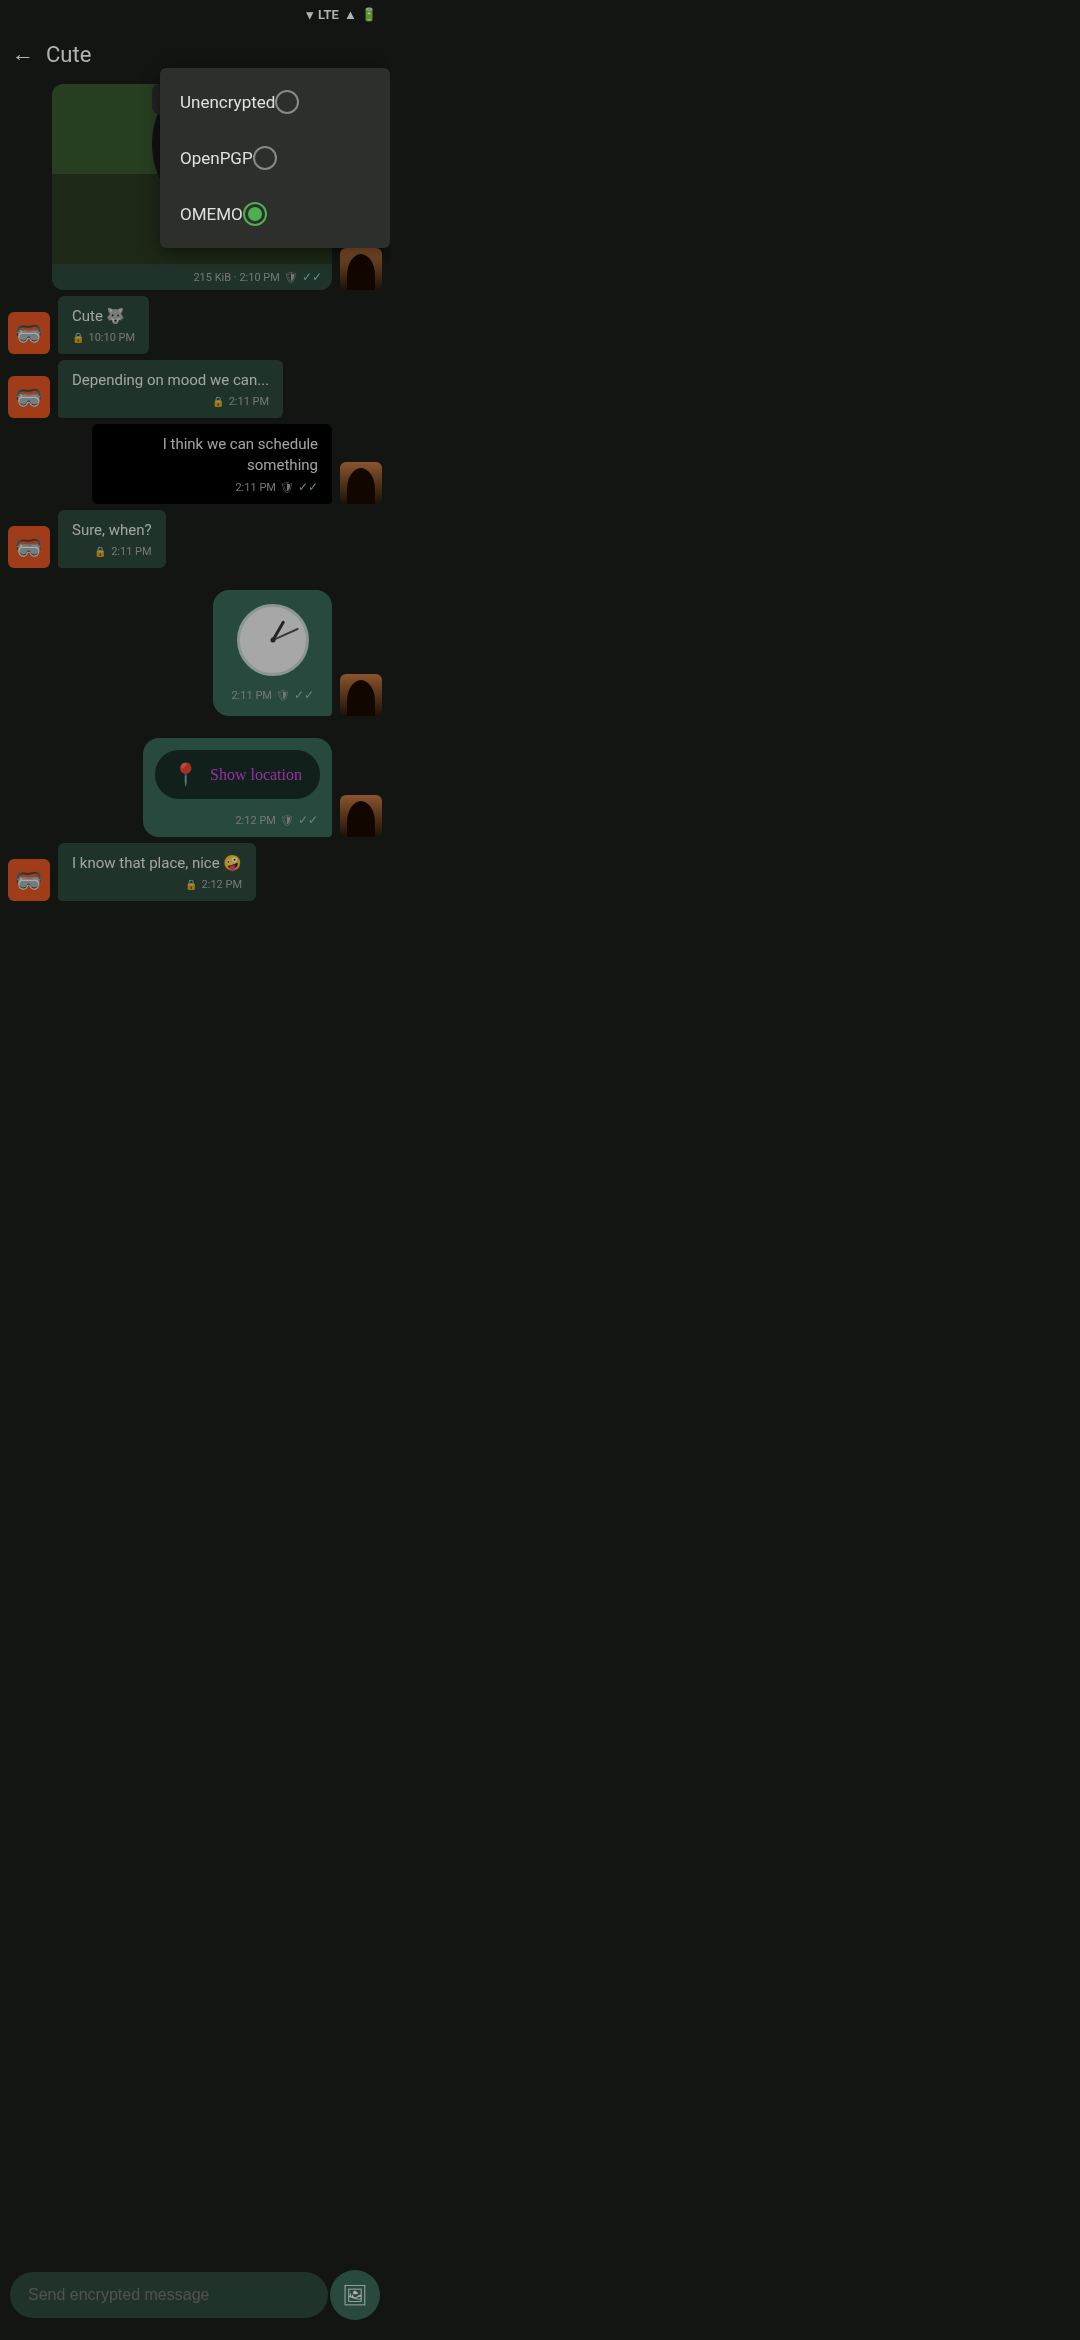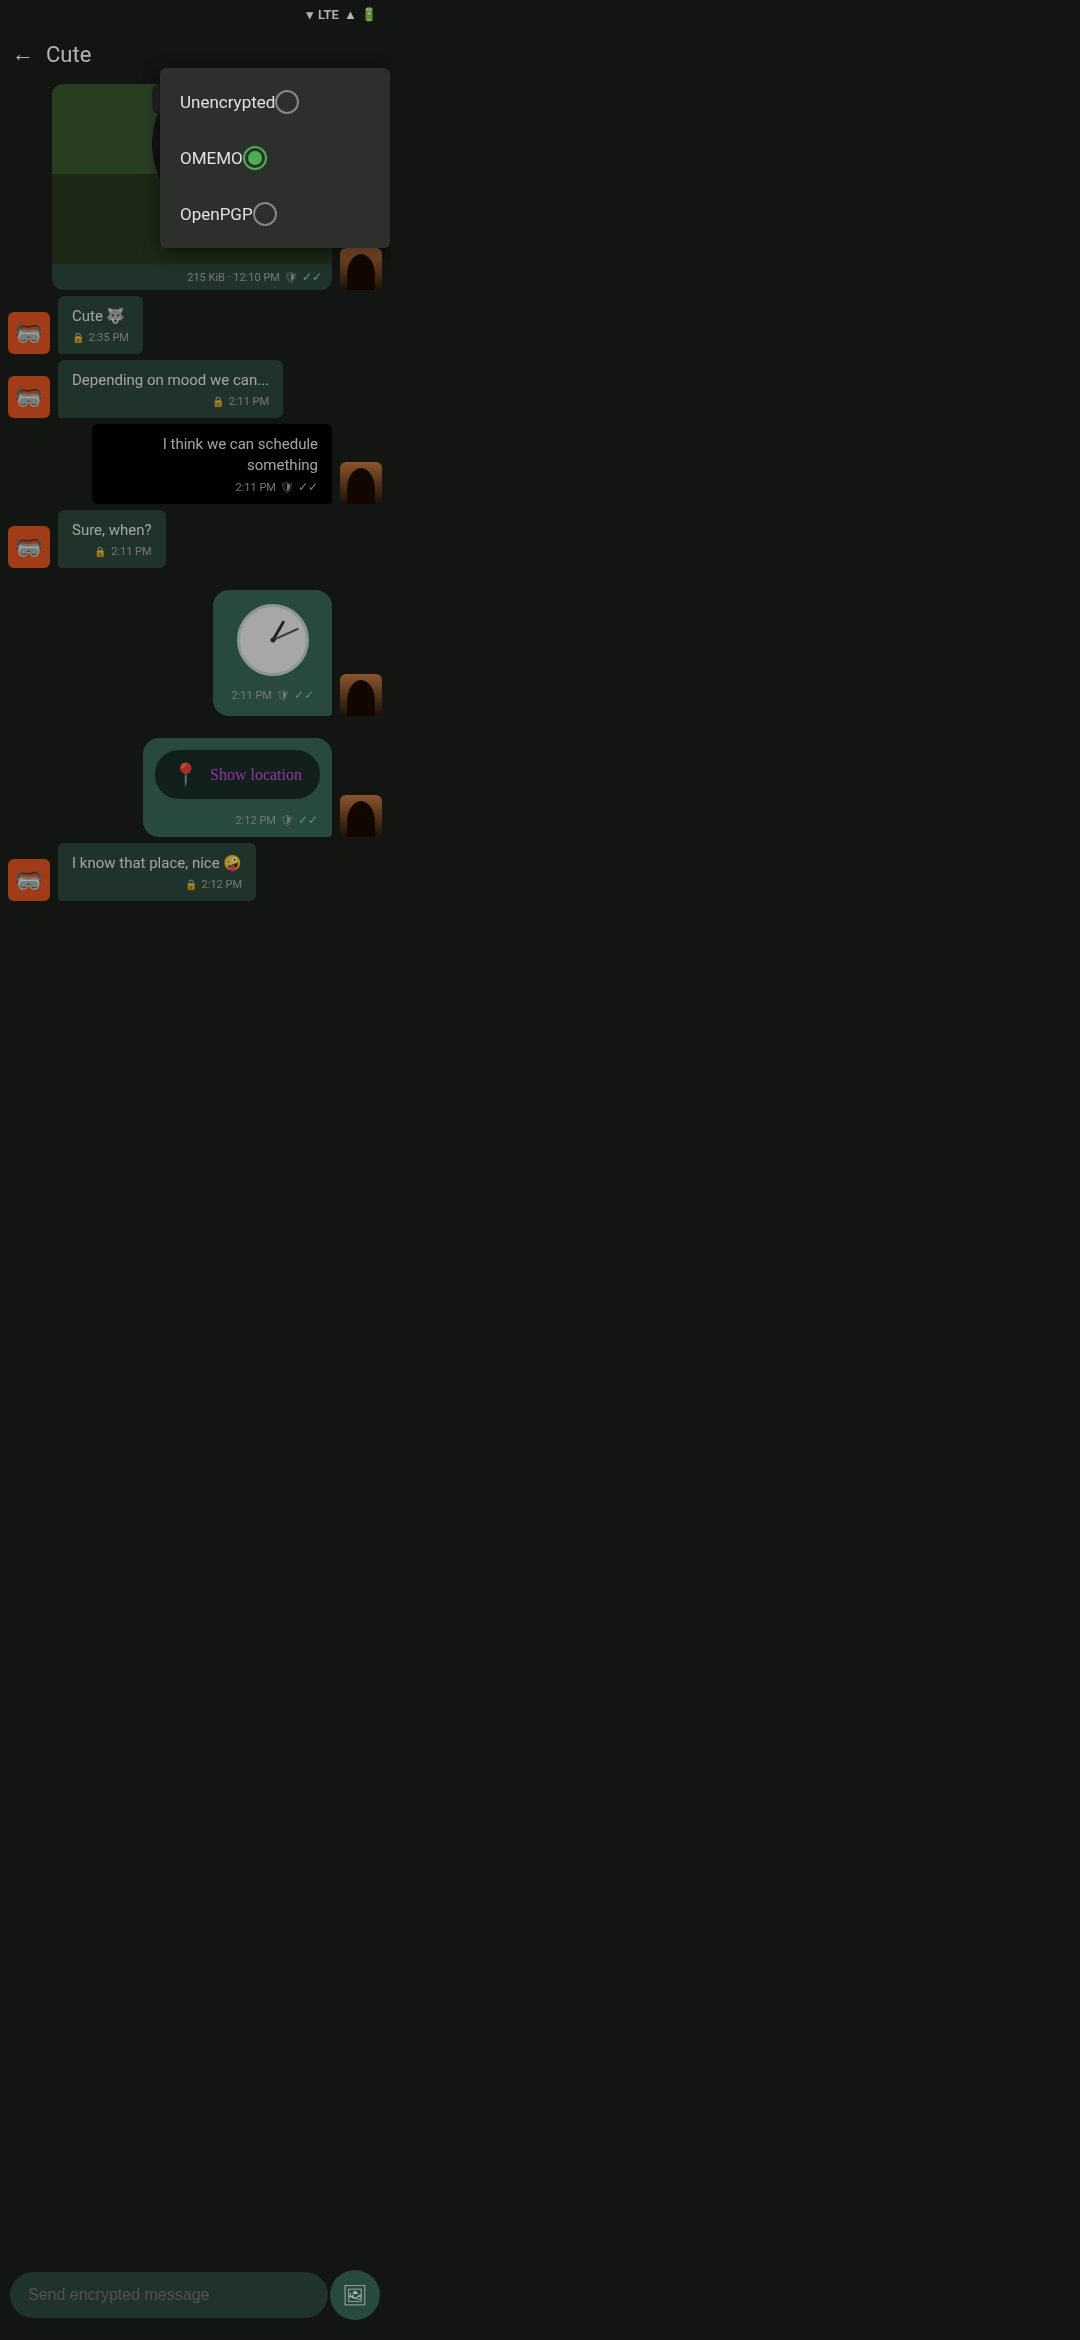--- a/index.html
+++ b/index.html
@@ -374,28 +374,28 @@
   <span class="header-back">←</span>
   <span class="header-title">Cute</span>
 </div>
 
 <div class="encryption-dropdown">
   <div class="encryption-option">
     <span class="encryption-option-label">Unencrypted</span>
     <div class="radio-circle"></div>
   </div>
   <div class="encryption-option">
+    <span class="encryption-option-label">OpenPGP</span>
+    <div class="radio-circle"></div>
+  </div>
+  <div class="encryption-option">
     <span class="encryption-option-label">OMEMO</span>
     <div class="radio-circle selected">
       <div class="radio-inner"></div>
     </div>
-  </div>
-  <div class="encryption-option">
-    <span class="encryption-option-label">OpenPGP</span>
-    <div class="radio-circle"></div>
   </div>
 </div>
 
 <div class="chat-area chat-scroll">
 
   <div class="msg-row outgoing">
     <div class="avatar avatar-self">
       <div class="avatar-self-placeholder">
         <div class="silhouette"></div>
       </div>
@@ -408,36 +408,36 @@
           <ellipse cx="160" cy="60" rx="60" ry="70" fill="#1a1a1a"></ellipse>
           <ellipse cx="185" cy="40" rx="20" ry="25" fill="#222"></ellipse>
           <circle cx="172" cy="52" r="6" fill="#888"></circle>
           <ellipse cx="155" cy="80" rx="18" ry="10" fill="#cc2222"></ellipse>
           <circle cx="120" cy="30" r="8" fill="#555"></circle>
           <rect x="100" y="0" width="15" height="30" rx="7" fill="#333"></rect>
           <rect x="160" y="0" width="15" height="25" rx="7" fill="#333"></rect>
         </svg>
       </div>
       <div class="image-meta">
-        <span>215 KiB · 12:10 PM</span>
+        <span>215 KiB · 2:10 PM</span>
         <span>🛡</span>
         <span class="checkmarks">✓✓</span>
       </div>
     </div>
   </div>
 
   <div class="msg-row">
     <div class="avatar avatar-vr">
       <span>🥽</span>
     </div>
     <div class="bubble incoming">
       <span class="bubble-text">Cute 🐺</span>
       <div class="bubble-meta">
         <span class="lock-icon">🔒</span>
-        <span>2:35 PM</span>
+        <span>10:10 PM</span>
       </div>
     </div>
   </div>
 
   <div class="msg-row">
     <div class="avatar avatar-vr">
       <span>🥽</span>
     </div>
     <div class="bubble incoming">
       <span class="bubble-text">Depending on mood we can...</span>

